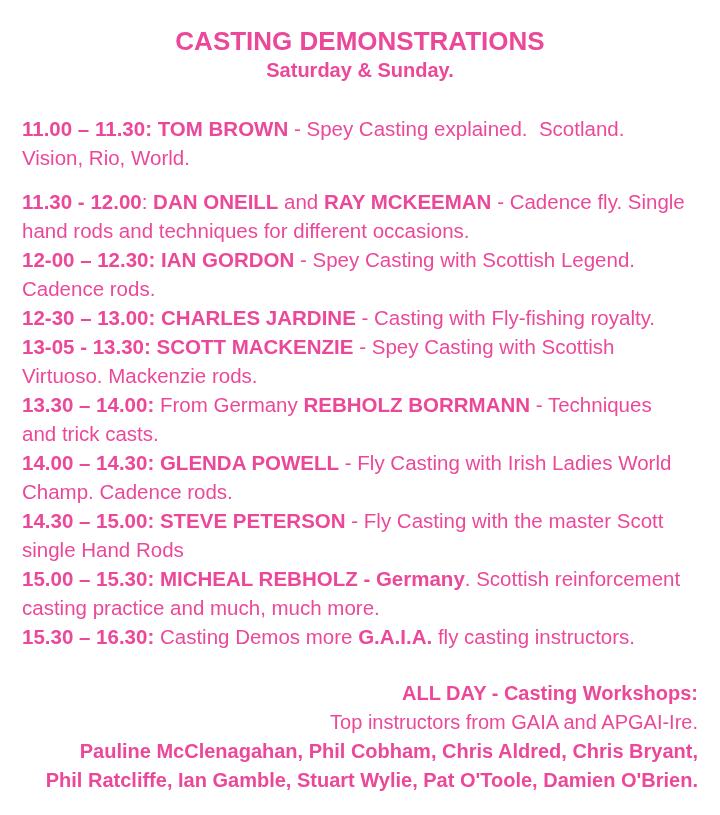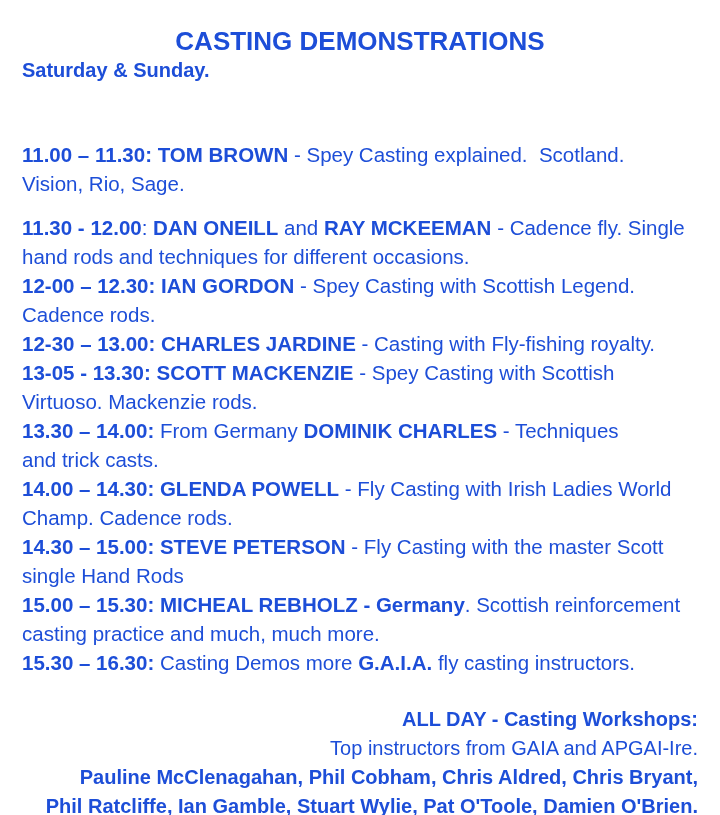--- a/index.html
+++ b/index.html
@@ -7,40 +7,40 @@
     padding: 0;
     background: #ffffff;
   }
   .page {
     position: relative;
     width: 720px;
     height: 815px;
     box-sizing: border-box;
     padding: 26px 22px 0 22px;
     background: #ffffff;
-    color: #1d4ed8;
+    color: #ec4899;
     font-family: "Liberation Sans", sans-serif;
     overflow: hidden;
   }
   .title {
     margin: 0;
     text-align: center;
     font-size: 26px;
     line-height: 30px;
     font-weight: bold;
   }
   .subtitle {
     margin: 0;
-    text-align: left;
+    text-align: center;
     font-size: 20px;
     line-height: 28px;
     font-weight: bold;
   }
   .schedule {
-    margin-top: 56px;
+    margin-top: 30px;
     font-size: 20.5px;
   }
   .entry { margin: 0; }
   
   .schedule .entry:first-child { margin-bottom: 15px; }
   .line {
     line-height: 29px;
     white-space: pre;   
   }
   .seg-b { font-weight: bold; }
@@ -55,39 +55,39 @@
 </head>
 <body>
 
 <div class="page">
   <h1 class="title">CASTING DEMONSTRATIONS</h1>
   <h2 class="subtitle">Saturday &amp; Sunday.</h2>
 
   <div class="schedule" id="schedule">
       <div class="entry">
         <div class="line"><span class="seg-b">11.00 – 11.30: TOM BROWN</span><span class="seg-r"> - Spey Casting explained.  Scotland.</span></div>
-        <div class="line"><span class="seg-r">Vision, Rio, Sage.</span></div>
+        <div class="line"><span class="seg-r">Vision, Rio, World.</span></div>
       </div>
       <div class="entry">
         <div class="line"><span class="seg-b">11.30 - 12.00</span><span class="seg-r">: </span><span class="seg-b">DAN ONEILL</span><span class="seg-r"> and </span><span class="seg-b">RAY MCKEEMAN</span><span class="seg-r"> - Cadence fly. Single</span></div>
         <div class="line"><span class="seg-r">hand rods and techniques for different occasions.</span></div>
       </div>
       <div class="entry">
         <div class="line"><span class="seg-b">12-00 – 12.30: IAN GORDON</span><span class="seg-r"> - Spey Casting with Scottish Legend.</span></div>
         <div class="line"><span class="seg-r">Cadence rods.</span></div>
       </div>
       <div class="entry">
         <div class="line"><span class="seg-b">12-30 – 13.00: CHARLES JARDINE</span><span class="seg-r"> - Casting with Fly-fishing royalty.</span></div>
       </div>
       <div class="entry">
         <div class="line"><span class="seg-b">13-05 - 13.30: SCOTT MACKENZIE</span><span class="seg-r"> - Spey Casting with Scottish</span></div>
         <div class="line"><span class="seg-r">Virtuoso. Mackenzie rods.</span></div>
       </div>
       <div class="entry">
-        <div class="line"><span class="seg-b">13.30 – 14.00:</span><span class="seg-r"> From Germany </span><span class="seg-b">DOMINIK CHARLES</span><span class="seg-r"> - Techniques</span></div>
+        <div class="line"><span class="seg-b">13.30 – 14.00:</span><span class="seg-r"> From Germany </span><span class="seg-b">REBHOLZ BORRMANN</span><span class="seg-r"> - Techniques</span></div>
         <div class="line"><span class="seg-r">and trick casts.</span></div>
       </div>
       <div class="entry">
         <div class="line"><span class="seg-b">14.00 – 14.30: GLENDA POWELL</span><span class="seg-r"> - Fly Casting with Irish Ladies World</span></div>
         <div class="line"><span class="seg-r">Champ. Cadence rods.</span></div>
       </div>
       <div class="entry">
         <div class="line"><span class="seg-b">14.30 – 15.00: STEVE PETERSON</span><span class="seg-r"> - Fly Casting with the master Scott</span></div>
         <div class="line"><span class="seg-r">single Hand Rods</span></div>
       </div>

